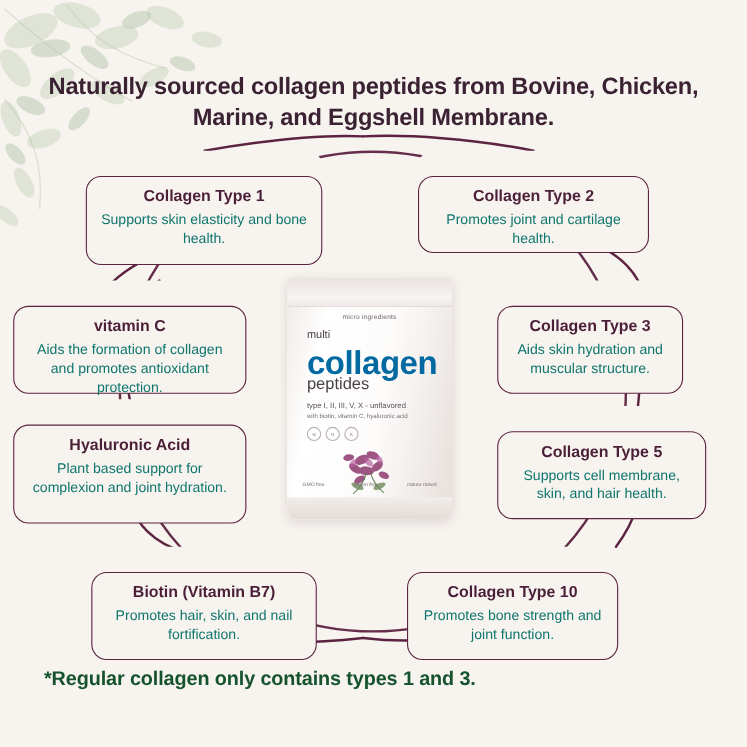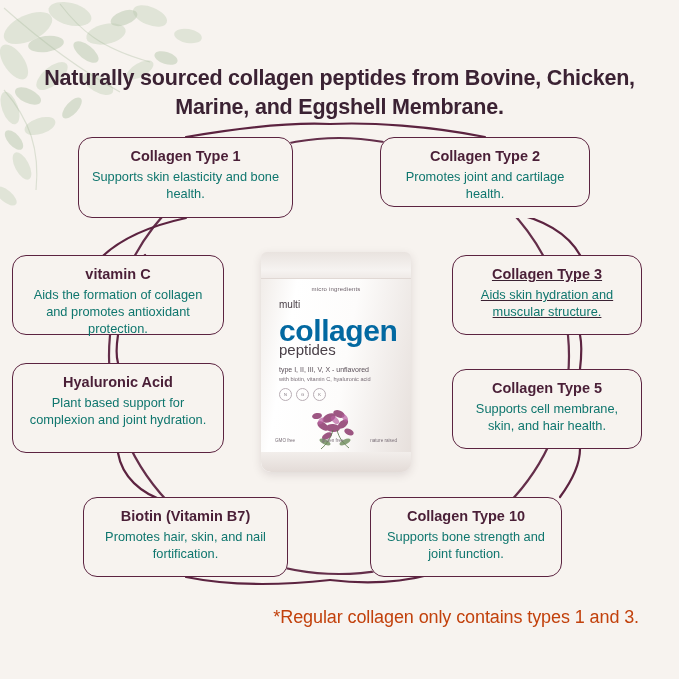--- a/index.html
+++ b/index.html
@@ -37,54 +37,55 @@
     font-weight: bold;
     color: #3b2233;
     line-height: 1.35;
     letter-spacing: -0.2px;
   }
   .footnote {
     position: absolute;
     top: 607px;
     left: 40px;
     width: 599px;
-    text-align: right;
+    text-align: left;
     font-size: 18px;
-    font-weight: normal;
-    color: #c2410c;
+    font-weight: bold;
+    color: #14532d;
     letter-spacing: -0.1px;
   }
   .card {
     position: absolute;
     background: #f7f3ef;
     border: 1.6px solid #5c2340;
     border-radius: 14px;
     box-sizing: border-box;
     padding: 9px 10px 10px 10px;
     text-align: center;
     color: #3b2233;
+    margin-top: 23px;
   }
   .card .title {
     font-size: 14.5px;
     font-weight: bold;
     line-height: 1.25;
     margin-bottom: 3px;
     color: #4a1f37;
   }
   .card .desc {
     font-size: 12.8px;
     line-height: 1.33;
     color: #0f766e;
   }
 
   
   #card-type1  { left: 78px;  top: 137px; width: 215px; height: 81px; }
   #card-type2  { left: 380px; top: 137px; width: 210px; height: 70px; }
   #card-vitc   { left: 12px;  top: 255px; width: 212px; height: 80px; }
-  #card-type3  { left: 452px; top: 255px; width: 190px; height: 80px; text-decoration: underline; }
+  #card-type3  { left: 452px; top: 255px; width: 169px; height: 80px; }
   #card-hyal   { left: 12px;  top: 363px; width: 212px; height: 90px; }
   #card-type5  { left: 452px; top: 369px; width: 190px; height: 80px; }
   #card-biotin { left: 83px;  top: 497px; width: 205px; height: 80px; }
   #card-type10 { left: 370px; top: 497px; width: 192px; height: 80px; }
 
   
   .pouch {
     position: absolute;
     left: 261px;
     top: 252px;
@@ -307,21 +308,21 @@
     <div class="desc">Supports cell membrane, skin, and hair health.</div>
   </div>
 
   <div class="card" id="card-biotin">
     <div class="title">Biotin (Vitamin B7)</div>
     <div class="desc">Promotes hair, skin, and nail fortification.</div>
   </div>
 
   <div class="card" id="card-type10">
     <div class="title">Collagen Type 10</div>
-    <div class="desc">Supports bone strength and joint function.</div>
+    <div class="desc">Promotes bone strength and joint function.</div>
   </div>
 
   <div class="pouch">
     <div class="pouch-body"></div>
     <div class="pouch-top"></div>
     <div class="brand">micro ingredients</div>
     <div class="p-multi">multi</div>
     <div class="p-collagen">collagen</div>
     <div class="p-peptides">peptides</div>
     <div class="p-types">type I, II, III, V, X - unflavored</div>

